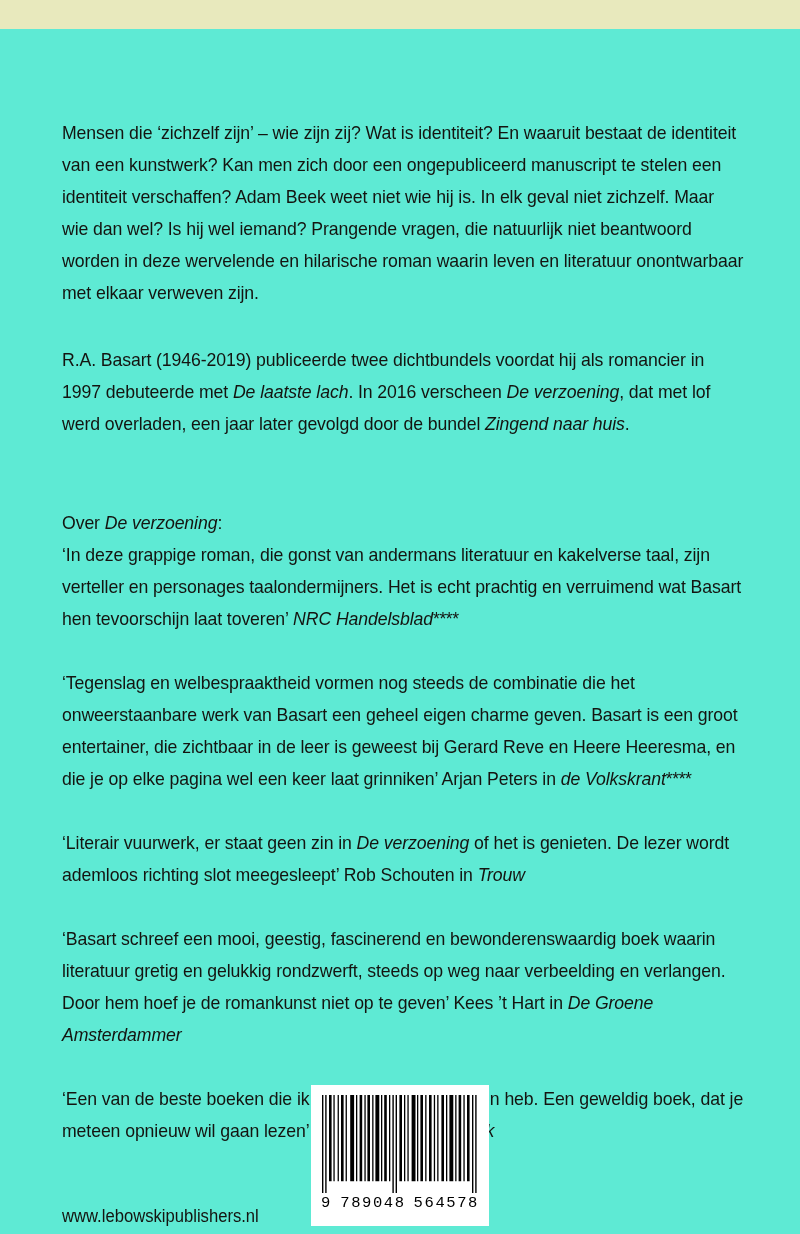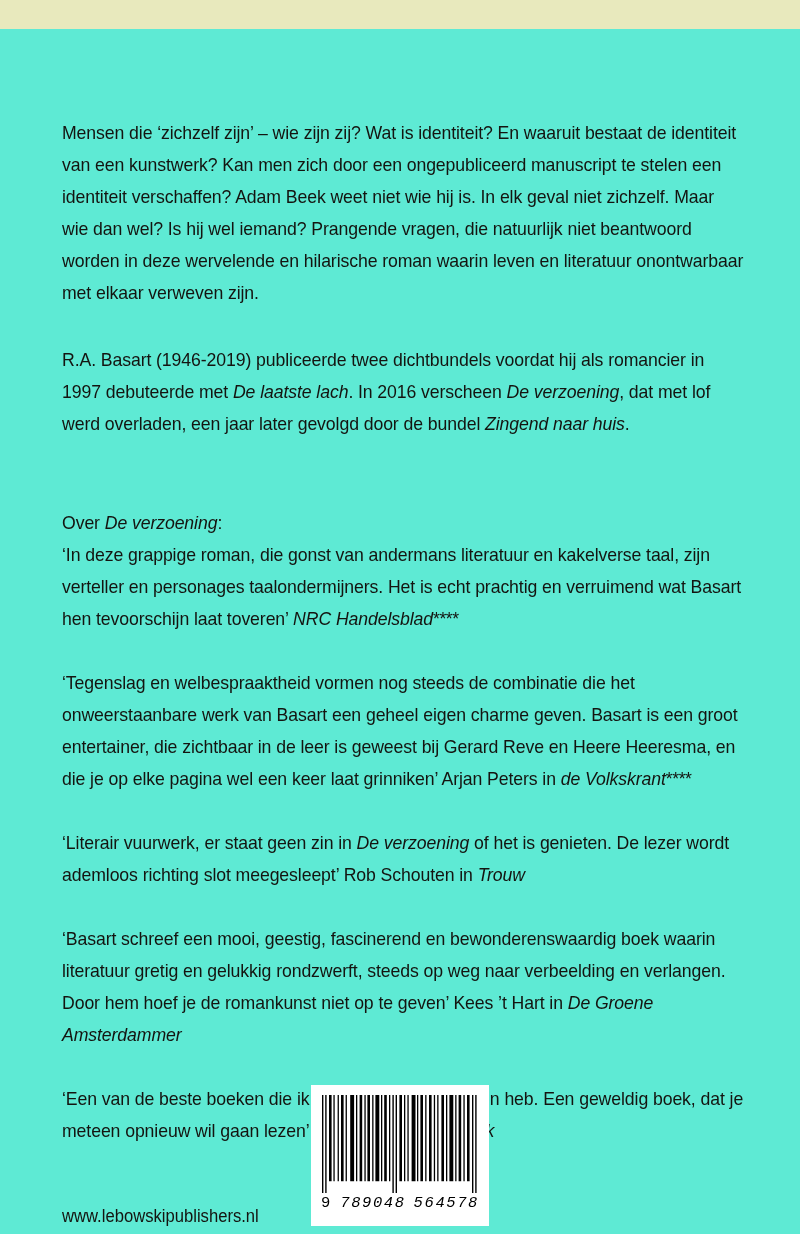--- a/index.html
+++ b/index.html
@@ -70,21 +70,21 @@
     font-size: 15.5px;
     color: #000000;
     display: flex;
     justify-content: space-between;
     padding: 0 1px;
     margin-top: 1px;
     letter-spacing: 0px;
     line-height: 18px;
   }
   .barcode-digits .lead { margin-right: 2px; }
-  .barcode-digits .grp { letter-spacing: 1.6px; font-style: italic; }
+  .barcode-digits .grp { letter-spacing: 1.6px; }
   .website {
     position: absolute;
     left: 62px;
     top: 1176px;
     font-size: 17.5px;
     line-height: 22px;
     color: #141410;
     transform: scaleX(0.95);
     transform-origin: left top;
     white-space: nowrap;

